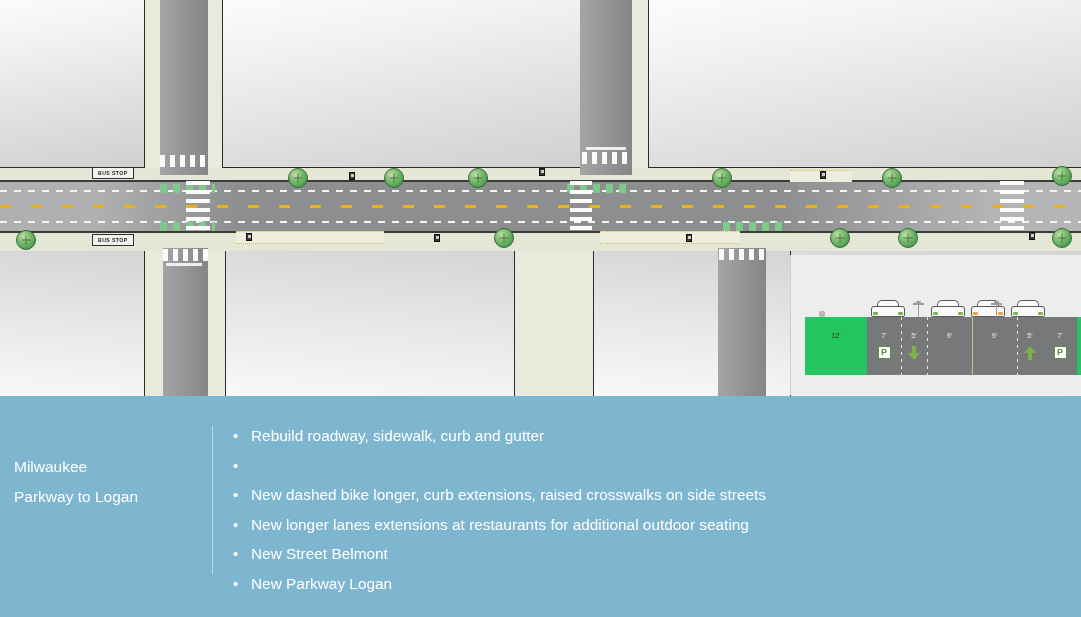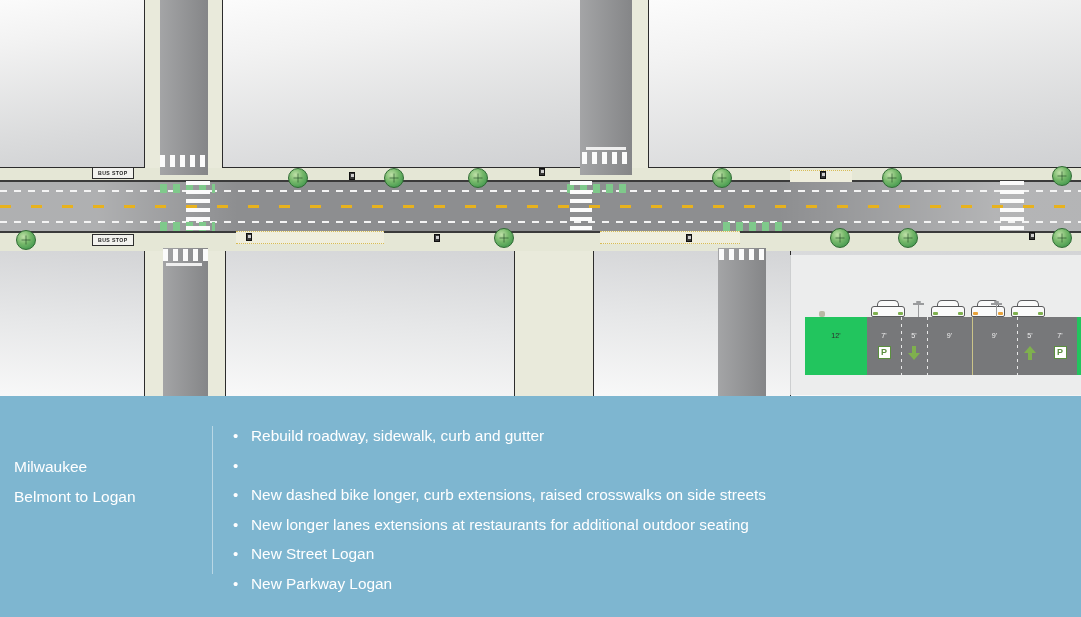--- a/index.html
+++ b/index.html
@@ -332,21 +332,21 @@
         </div>
       </div>
     </div>
 
   </div>
 
   <div class="banner">
 
     <div class="banner-head">
       <div>Milwaukee</div>
-      <div>Belmont to Logan</div>
+      <div>Parkway to Logan</div>
     </div>
 
     <div class="divider"></div>
 
     <div class="bullets">
       <div class="bullet">
         <span class="dot">•</span>
         <span class="txt"><span>Rebuild roadway, sidewalk, curb and gutter</span></span>
       </div>
       <div class="bullet">
@@ -355,21 +355,21 @@
       <div class="bullet">
         <span class="dot">•</span>
         <span class="txt"><span>New dashed bike longer, curb extensions, raised crosswalks on side streets</span></span>
       </div>
       <div class="bullet">
         <span class="dot">•</span>
         <span class="txt"><span>New longer lanes extensions at restaurants for additional outdoor seating</span></span>
       </div>
       <div class="bullet">
         <span class="dot">•</span>
-        <span class="txt"><span>New Street Logan</span></span>
+        <span class="txt"><span>New Street Belmont</span></span>
       </div>
       <div class="bullet">
         <span class="dot">•</span>
         <span class="txt"><span>New Parkway Logan</span></span>
       </div>
     </div>
 
   </div>
 
 </div>

